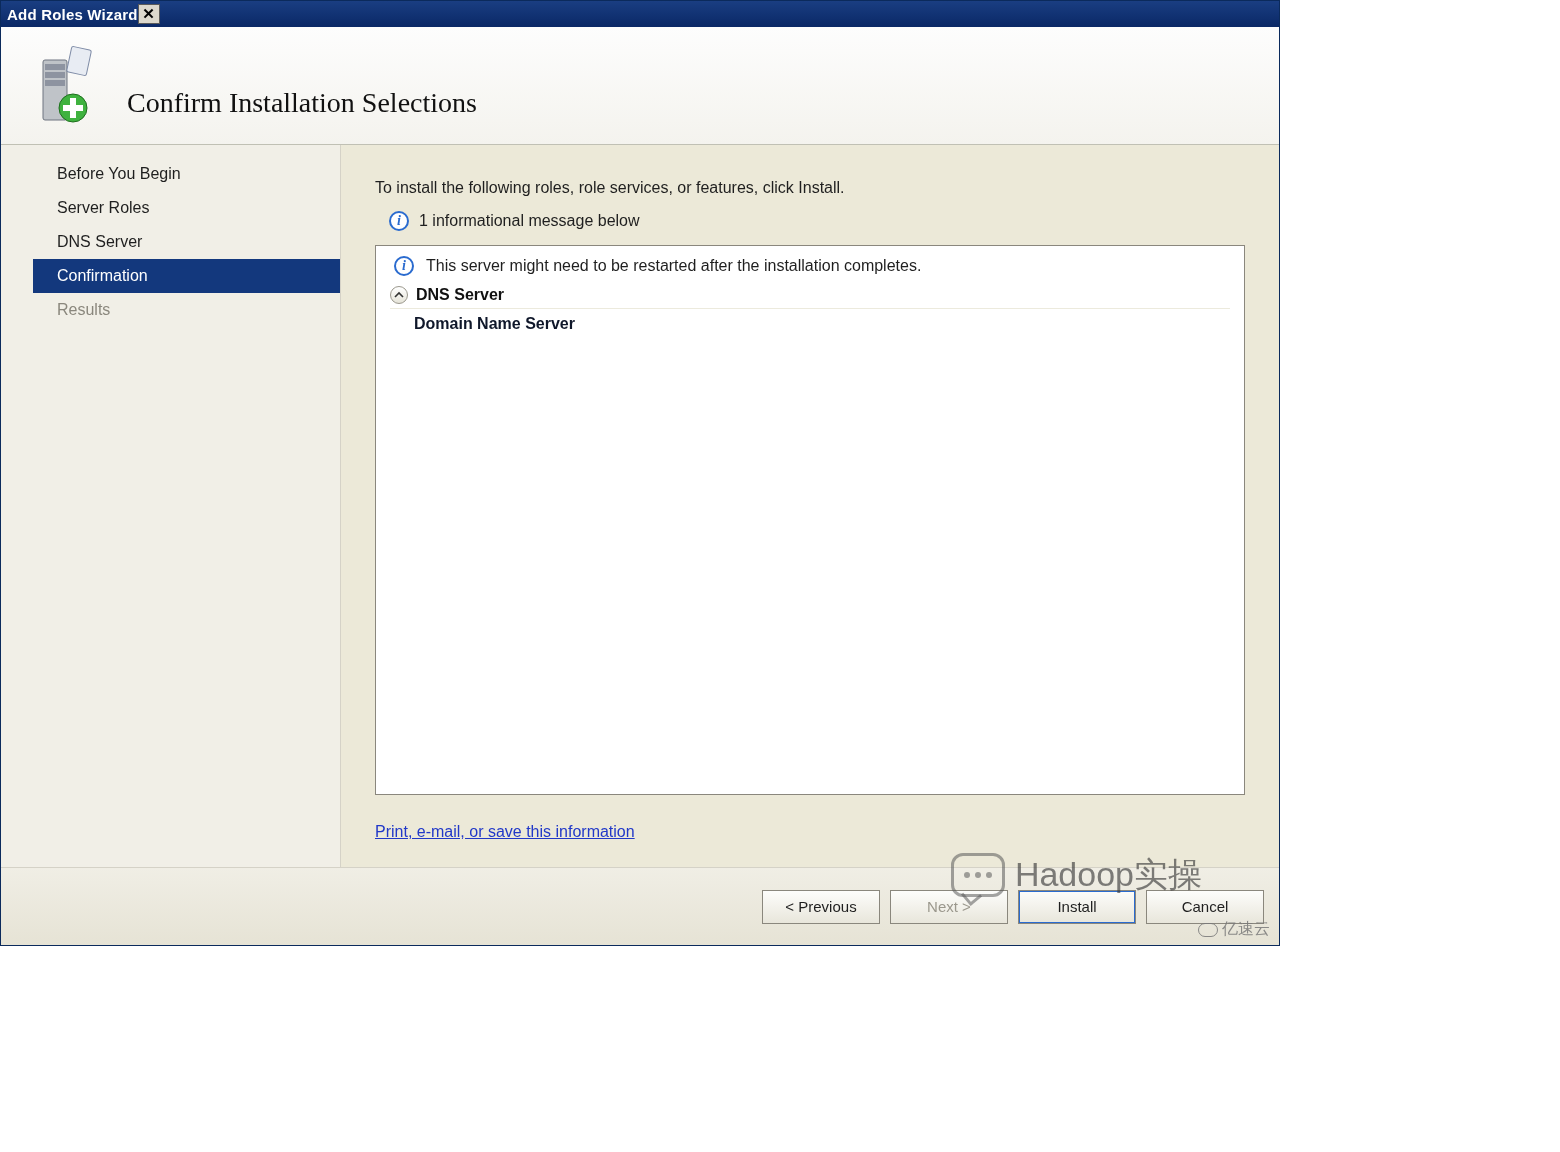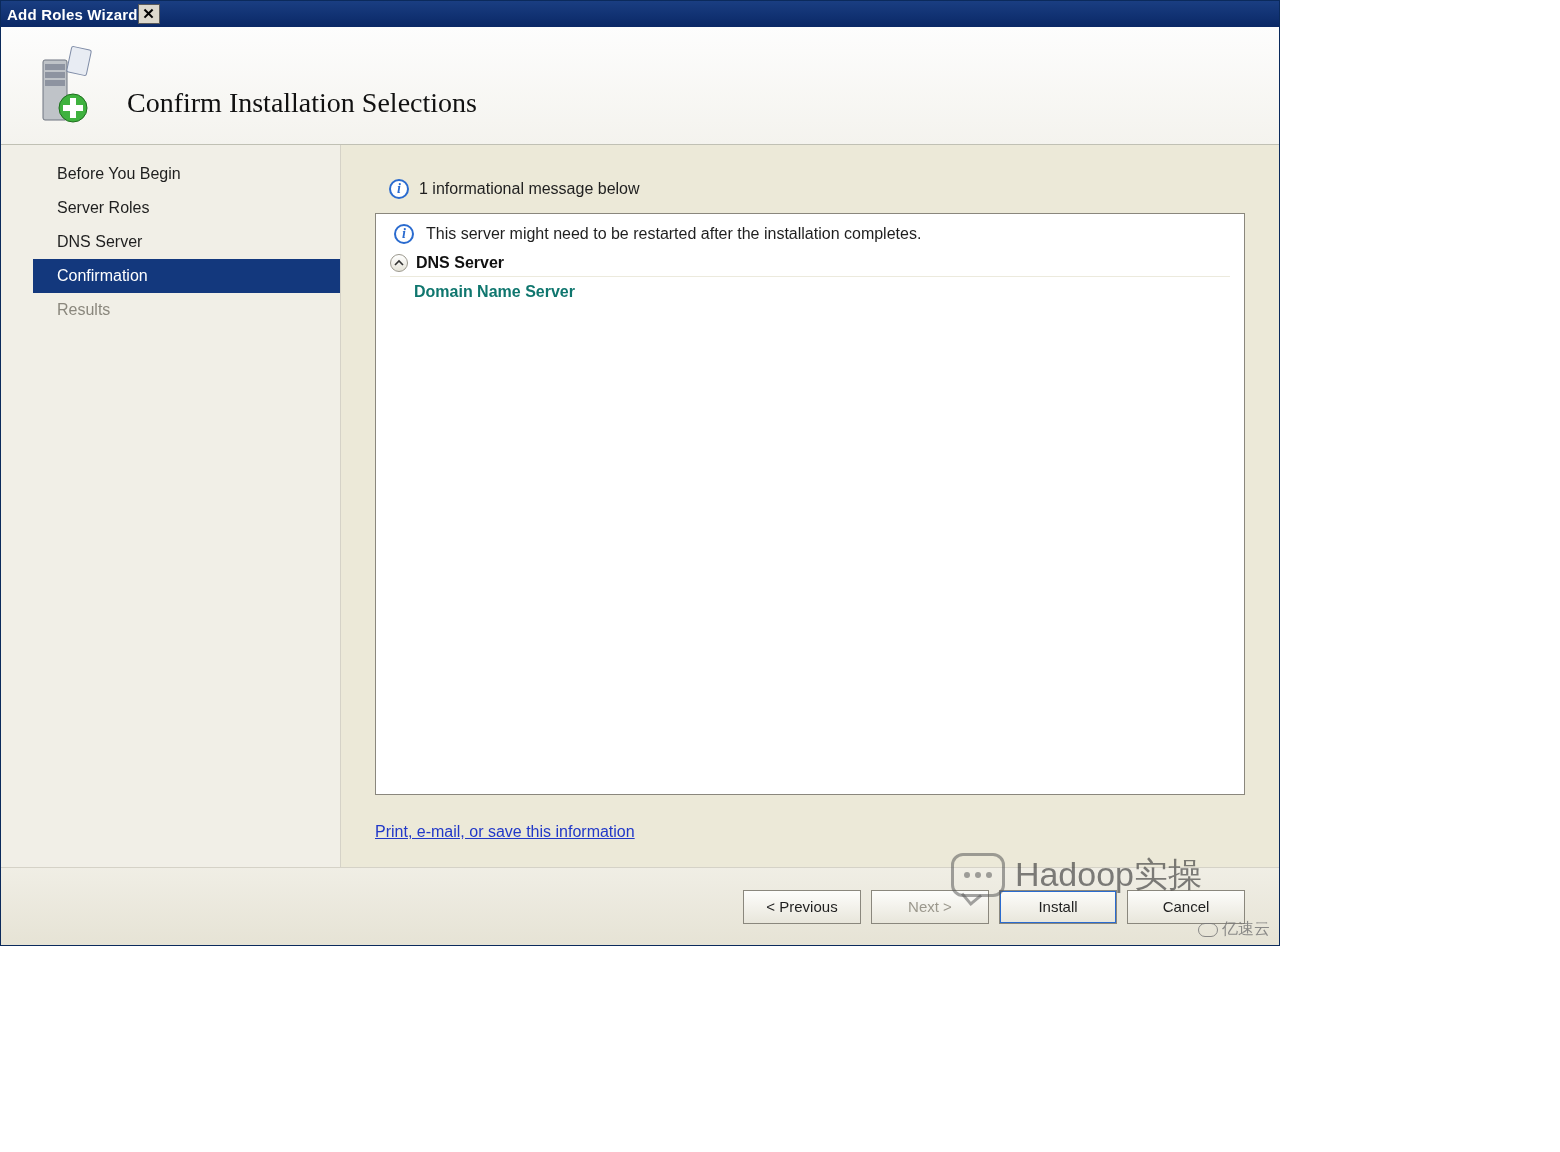--- a/index.html
+++ b/index.html
@@ -151,35 +151,35 @@
   .chevron {
     width: 18px; height: 18px;
     border-radius: 50%;
     border: 1px solid #9b988d;
     background: linear-gradient(to bottom,#fff,#e6e4d9);
     display: flex; align-items: center; justify-content: center;
     cursor: pointer;
   }
   .chevron svg { display:block; }
   .role-title { font-weight: bold; font-size: 16px; color:#111; }
-  .role-item { font-weight: bold; font-size: 16px; color:#0f766e; padding: 6px 0 0 24px; }
+  .role-item { font-weight: bold; font-size: 16px; color:#0f172a; padding: 6px 0 0 24px; }
   .link-row { padding: 28px 0 26px 0; }
   .link-row a {
     color: #2138c8;
     text-decoration: underline;
     font-size: 16px;
   }
   .footer {
     height: 78px;
     border-top: 1px solid #d5d2c7;
     background: linear-gradient(to bottom, #f0eee5, #e6e3d5);
     display: flex;
     align-items: center;
     justify-content: flex-end;
-    padding-right: 34px;
+    padding-right: 15px;
     gap: 10px;
   }
   .btn {
     min-width: 118px;
     height: 34px;
     background: linear-gradient(to bottom, #fdfdfb, #e8e6db);
     border: 1px solid #8a877d;
     font-size: 15px;
     color: #1f1f1f;
     cursor: pointer;
@@ -268,20 +268,21 @@
   <div class="body">
     <div class="sidebar">
       <div class="nav-item">Before You Begin</div>
       <div class="nav-item">Server Roles</div>
       <div class="nav-item">DNS Server</div>
       <div class="nav-item selected">Confirmation</div>
       <div class="nav-item disabled">Results</div>
     </div>
 
     <div class="content">
+      <div class="instruction">To install the following roles, role services, or features, click Install.</div>
 
       <div class="info-line">
         <span class="info-icon">i</span>
         <span>1 informational message below</span>
       </div>
 
       <div class="details-box">
         <div class="details-warning">
           <span class="info-icon">i</span>
           <span>This server might need to be restarted after the installation completes.</span>

